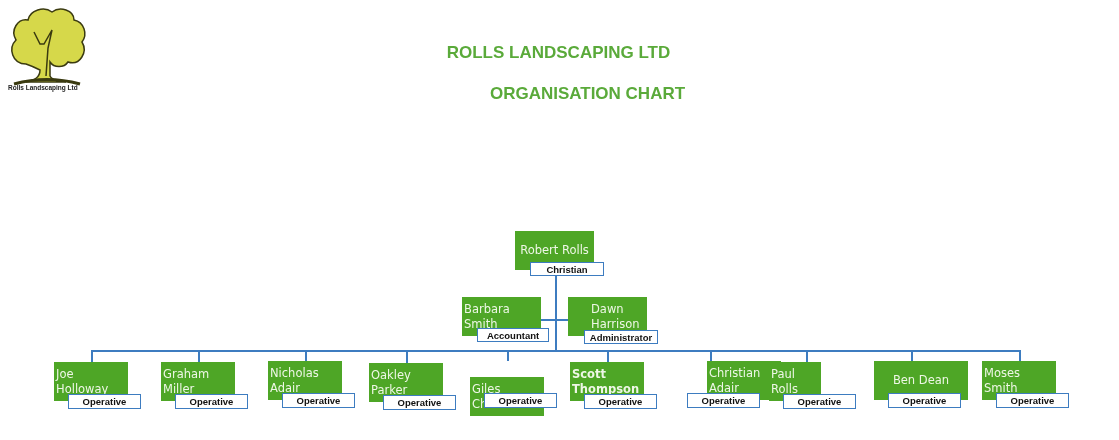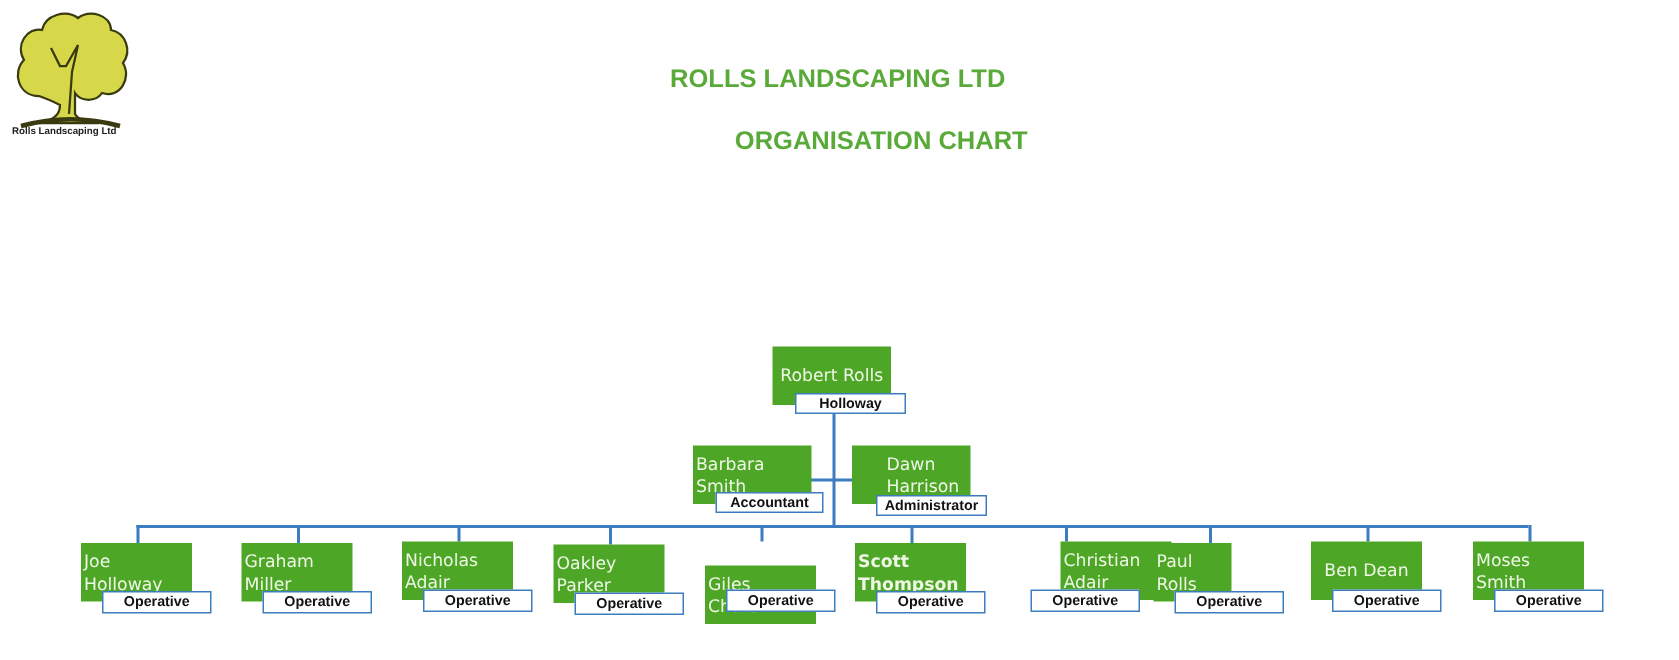--- a/index.html
+++ b/index.html
@@ -67,33 +67,33 @@
       <div class="box" style="left: 673px; top: 361px; width: 74px; height: 39px; margin-left: 34px;">Christian Adair</div>
       <div class="role" style="left: 687px; top: 393px; width: 73px; height: 15px;">Operative</div>
     </div>
     <div class="line" style="left: 806px; top: 350px; width: 2px; height: 12px;"></div>
     <div class="node">
       <div class="box" style="left: 769px; top: 362px; width: 52px; height: 39px;">Paul Rolls</div>
       <div class="role" style="left: 783px; top: 394px; width: 73px; height: 15px;">Operative</div>
     </div>
     <div class="line" style="left: 911px; top: 350px; width: 2px; height: 11px;"></div>
     <div class="node">
-      <div class="box" style="left: 874px; top: 361px; width: 74px; height: 39px;">Ben Dean</div>
+      <div class="box" style="left: 874px; top: 361px; width: 94px; height: 39px;">Ben Dean</div>
       <div class="role" style="left: 888px; top: 393px; width: 73px; height: 15px;">Operative</div>
     </div>
     <div class="line" style="left: 1019px; top: 350px; width: 2px; height: 11px;"></div>
     <div class="node">
       <div class="box" style="left: 982px; top: 361px; width: 74px; height: 39px;">Moses Smith</div>
       <div class="role" style="left: 996px; top: 393px; width: 73px; height: 15px;">Operative</div>
     </div>
   </div>
 
 <div class="node">
   <div class="box" style="left:515px; top:231px; width:79px; height:39px;">Robert Rolls</div>
-  <div class="role" style="left:530px; top:262px; width:74px; height:14px;">Holloway</div>
+  <div class="role" style="left:530px; top:262px; width:74px; height:14px;">Christian</div>
 </div>
 
 <div class="node">
   <div class="box" style="left:462px; top:297px; width:79px; height:39px;">Barbara Smith</div>
   <div class="role" style="left:477px; top:328px; width:72px; height:14px;">Accountant</div>
 </div>
 <div class="node">
   <div class="box" style="left:568px; top:297px; width:79px; height:39px;padding-left:23px;">Dawn Harrison</div>
   <div class="role" style="left:584px; top:330px; width:74px; height:14px;">Administrator</div>
 </div>

